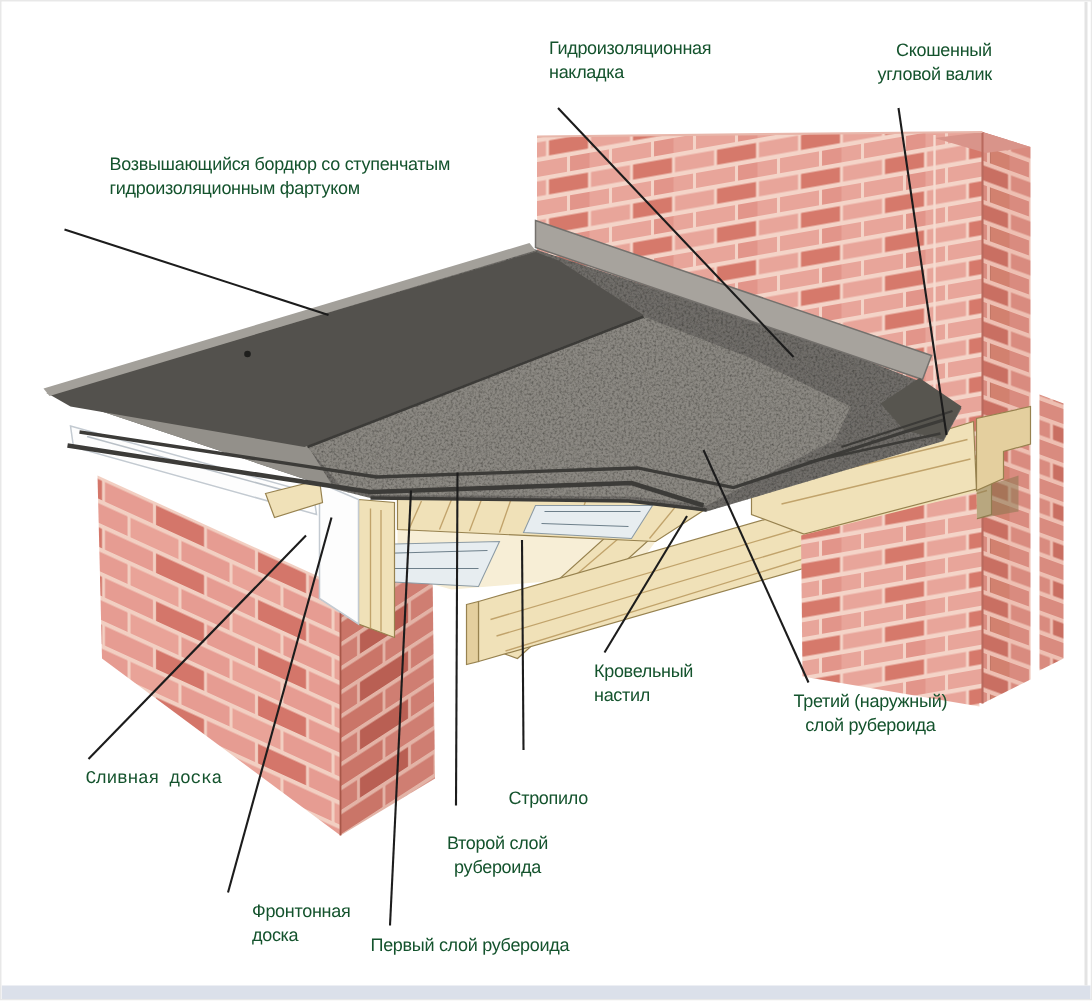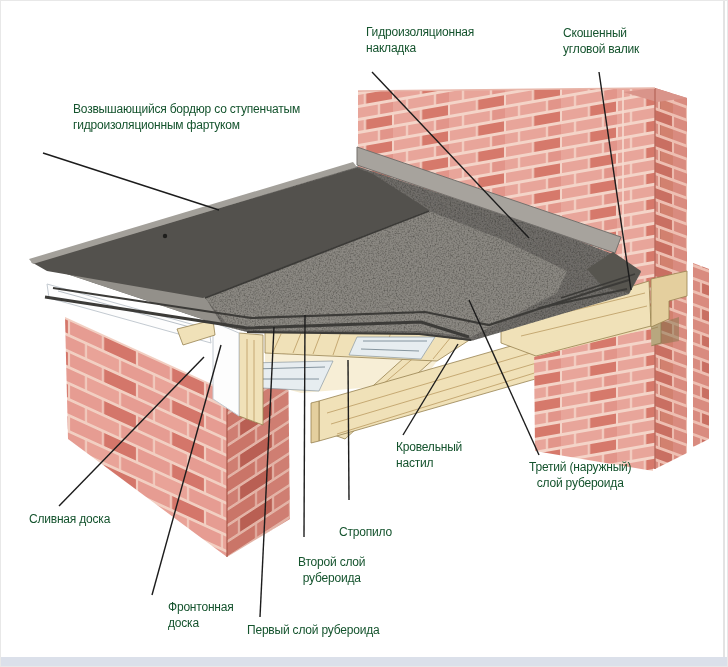--- a/index.html
+++ b/index.html
@@ -178,23 +178,23 @@
       <line x1="348" y1="499" x2="347" y2="359" stroke="#1c1c1c" stroke-width="1.4"></line>
       <line x1="402" y1="434" x2="457" y2="343" stroke="#1c1c1c" stroke-width="1.4"></line>
       <line x1="538" y1="454" x2="468" y2="299" stroke="#1c1c1c" stroke-width="1.4"></line>
     </svg>
 
   <div id="label-layer">
       <div class="diag-label" style="left: 40px; top: 100px; margin-left: 32px;">Возвышающийся бордюр со ступенчатым
 гидроизоляционным фартуком</div>
       <div class="diag-label" style="left: 365px; top: 23px;">Гидроизоляционная
 накладка</div>
-      <div class="diag-label" style="left: 562px; top: 24px;">Скошенный
+      <div class="diag-label" style="left: 584px; top: 24px; text-align: right;">Скошенный
 угловой валик</div>
-      <div class="diag-label" style="left: 28px; top: 510px;">Сливная доска</div>
+      <div class="diag-label" style="left: 56px; top: 510px; font-family: Liberation Mono, monospace;">Сливная доска</div>
       <div class="diag-label" style="left: 143px; top: 598px; margin-left: 24px;">Фронтонная
 доска</div>
       <div class="diag-label" style="left: 246px; top: 621px;">Первый слой рубероида</div>
       <div class="diag-label" style="left: 297px; top: 553px; text-align: center;">Второй слой
 рубероида</div>
       <div class="diag-label" style="left: 338px; top: 523px;">Стропило</div>
       <div class="diag-label" style="left: 395px; top: 438px;">Кровельный
 настил</div>
       <div class="diag-label" style="left: 528px; top: 458px; text-align: center;">Третий (наружный)
 слой рубероида</div>

